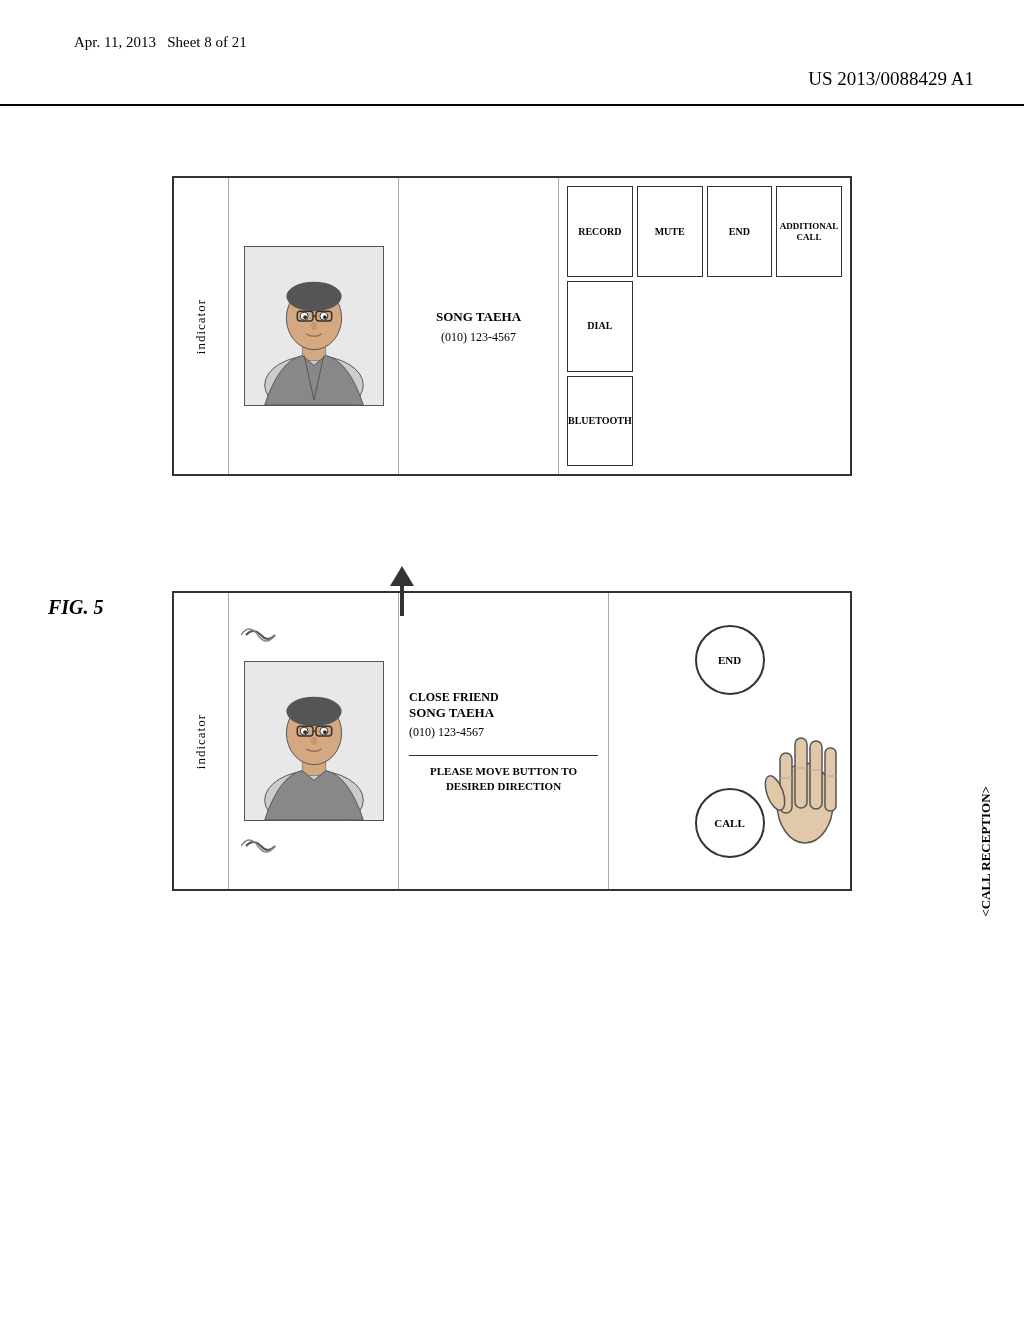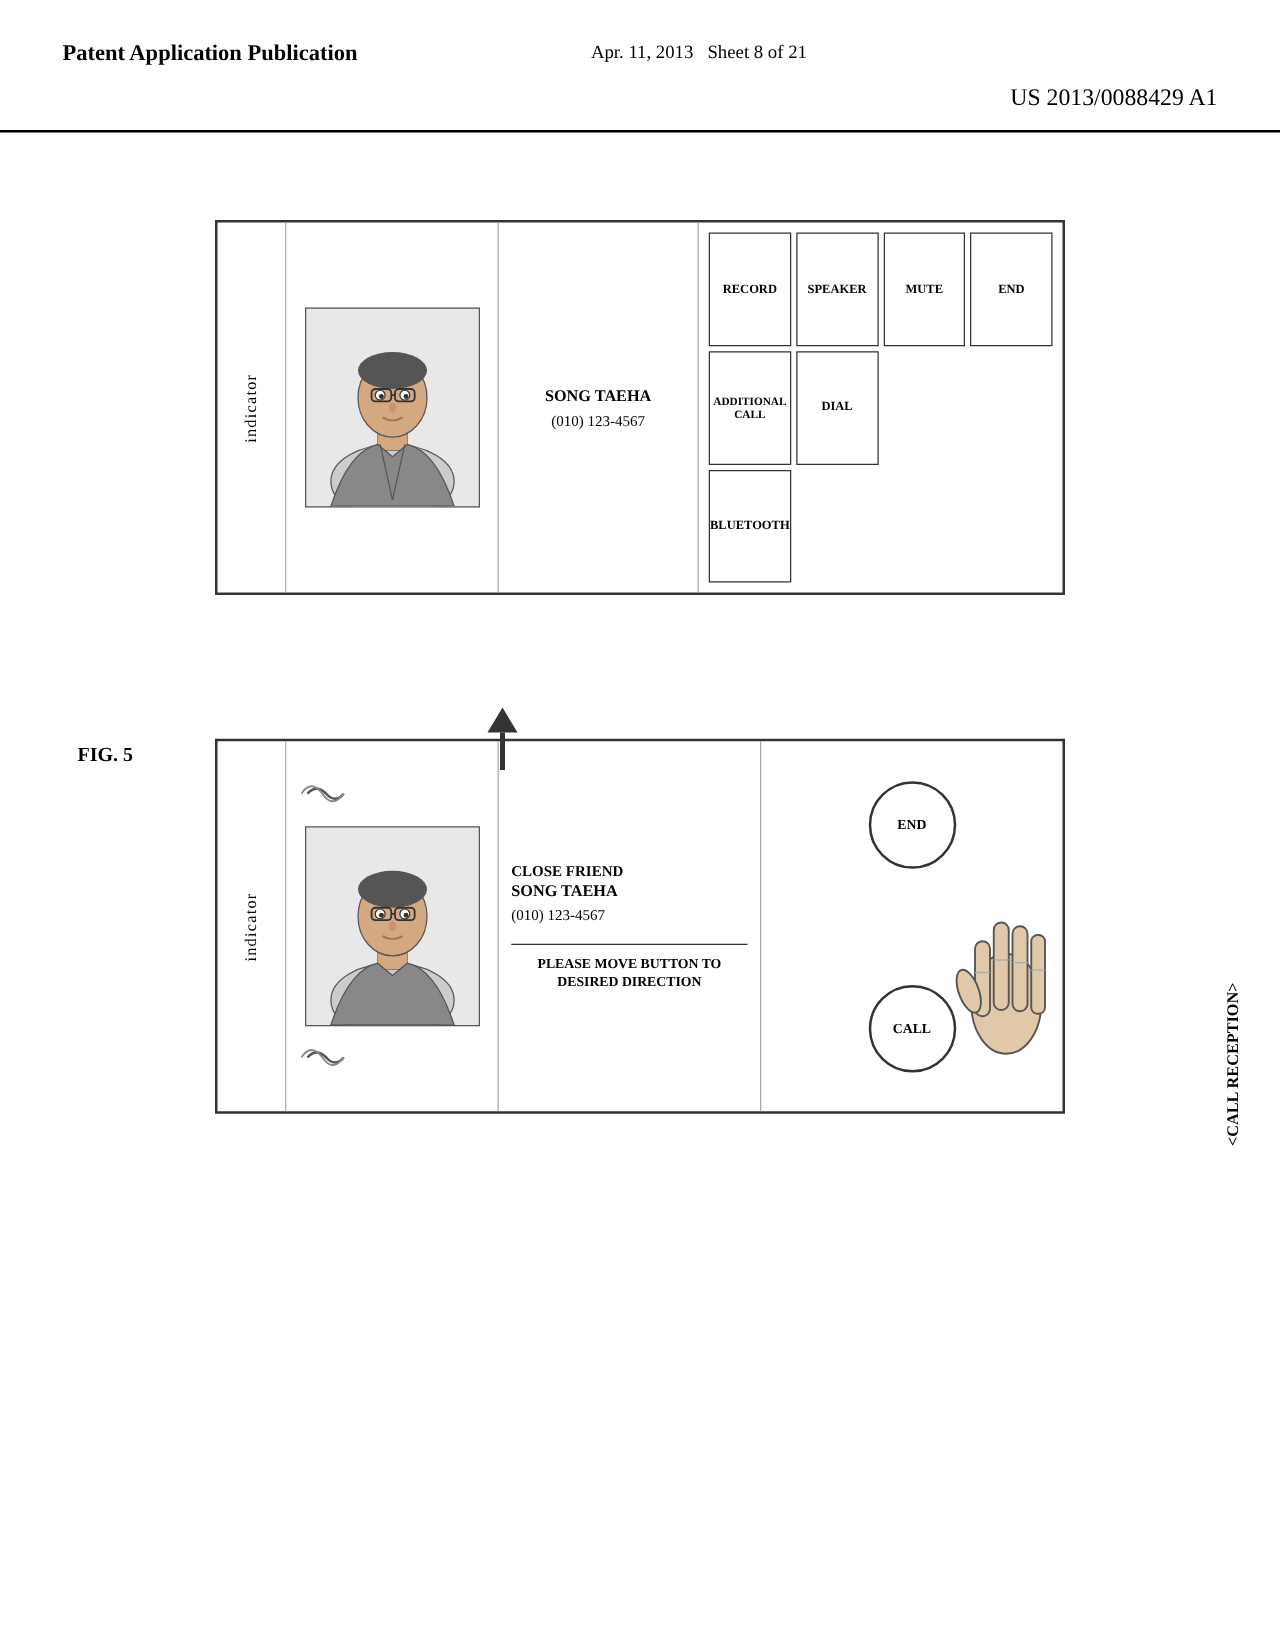--- a/index.html
+++ b/index.html
@@ -42,24 +42,25 @@
     .main-content {
       padding: 40px 60px;
       position: relative;
       width: 100%;
       height: calc(1320px - 120px);
     }
 
     
     .fig-label {
       position: absolute;
-      left: 62px;
+      left: 48px;
       top: 490px;
-      font-size: 16px;
-      font-weight: bold;
+      font-size: 20px;
+      font-weight: bold;
+      font-style: italic;
     }
 
     
     .arrow-container {
       position: absolute;
       left: 390px;
       top: 460px;
       display: flex;
       flex-direction: column;
       align-items: center;
@@ -267,21 +268,20 @@
       align-items: center;
       justify-content: center;
       padding: 10px;
       position: relative;
     }
   </style>
 </head>
 <body>
 
 <div class="header">
-  <div class="header-left">Patent Application Publication</div>
   <div class="header-center">
     <span>Apr. 11, 2013</span>&nbsp;&nbsp;&nbsp;<span>Sheet 8 of 21</span>
   </div>
   <div class="header-right">US 2013/0088429 A1</div>
 </div>
 
 <div class="main-content">
 
   <div class="fig-label">FIG. 5</div>
 
@@ -333,21 +333,20 @@
         </div>
       </div>
 
       <div class="info-area">
         <div class="contact-name">SONG TAEHA</div>
         <div class="contact-number">(010) 123-4567</div>
       </div>
 
       <div class="buttons-grid">
         <div class="btn-cell">RECORD</div>
-        <div class="btn-cell">SPEAKER</div>
         <div class="btn-cell">MUTE</div>
         <div class="btn-cell">END</div>
         <div class="btn-cell" style="font-size:9px;">ADDITIONAL CALL</div>
         <div class="btn-cell">DIAL</div>
         <div class="btn-cell" style="grid-column: 1; font-size:10px;">BLUETOOTH</div>
       </div>
     </div>
   </div>
 
   <div style="display:flex; justify-content:center; margin-top:60px;">

